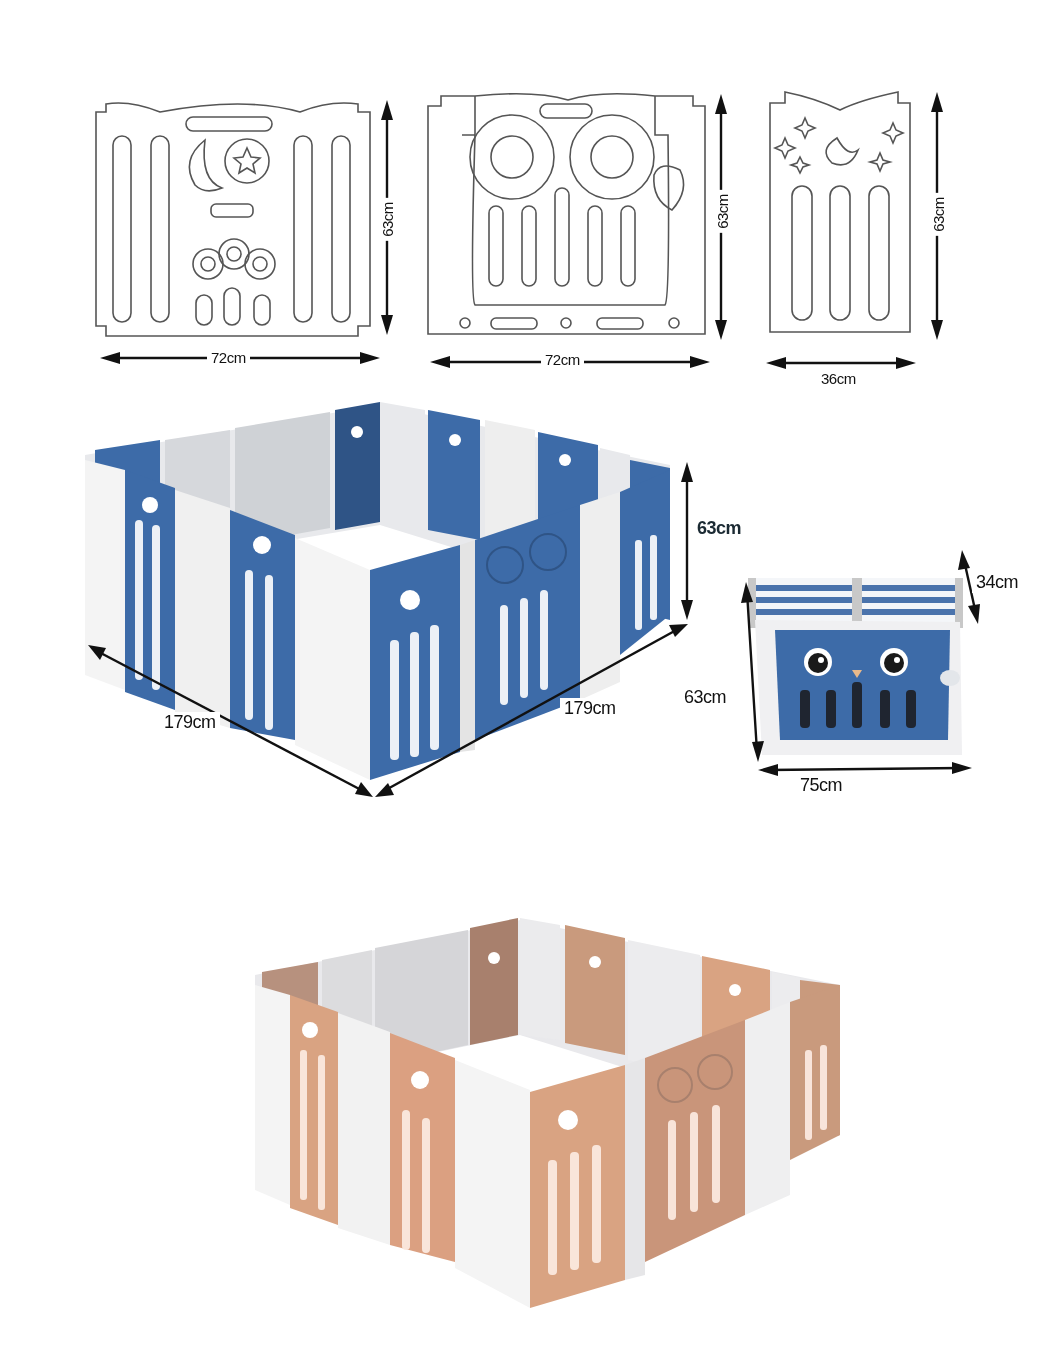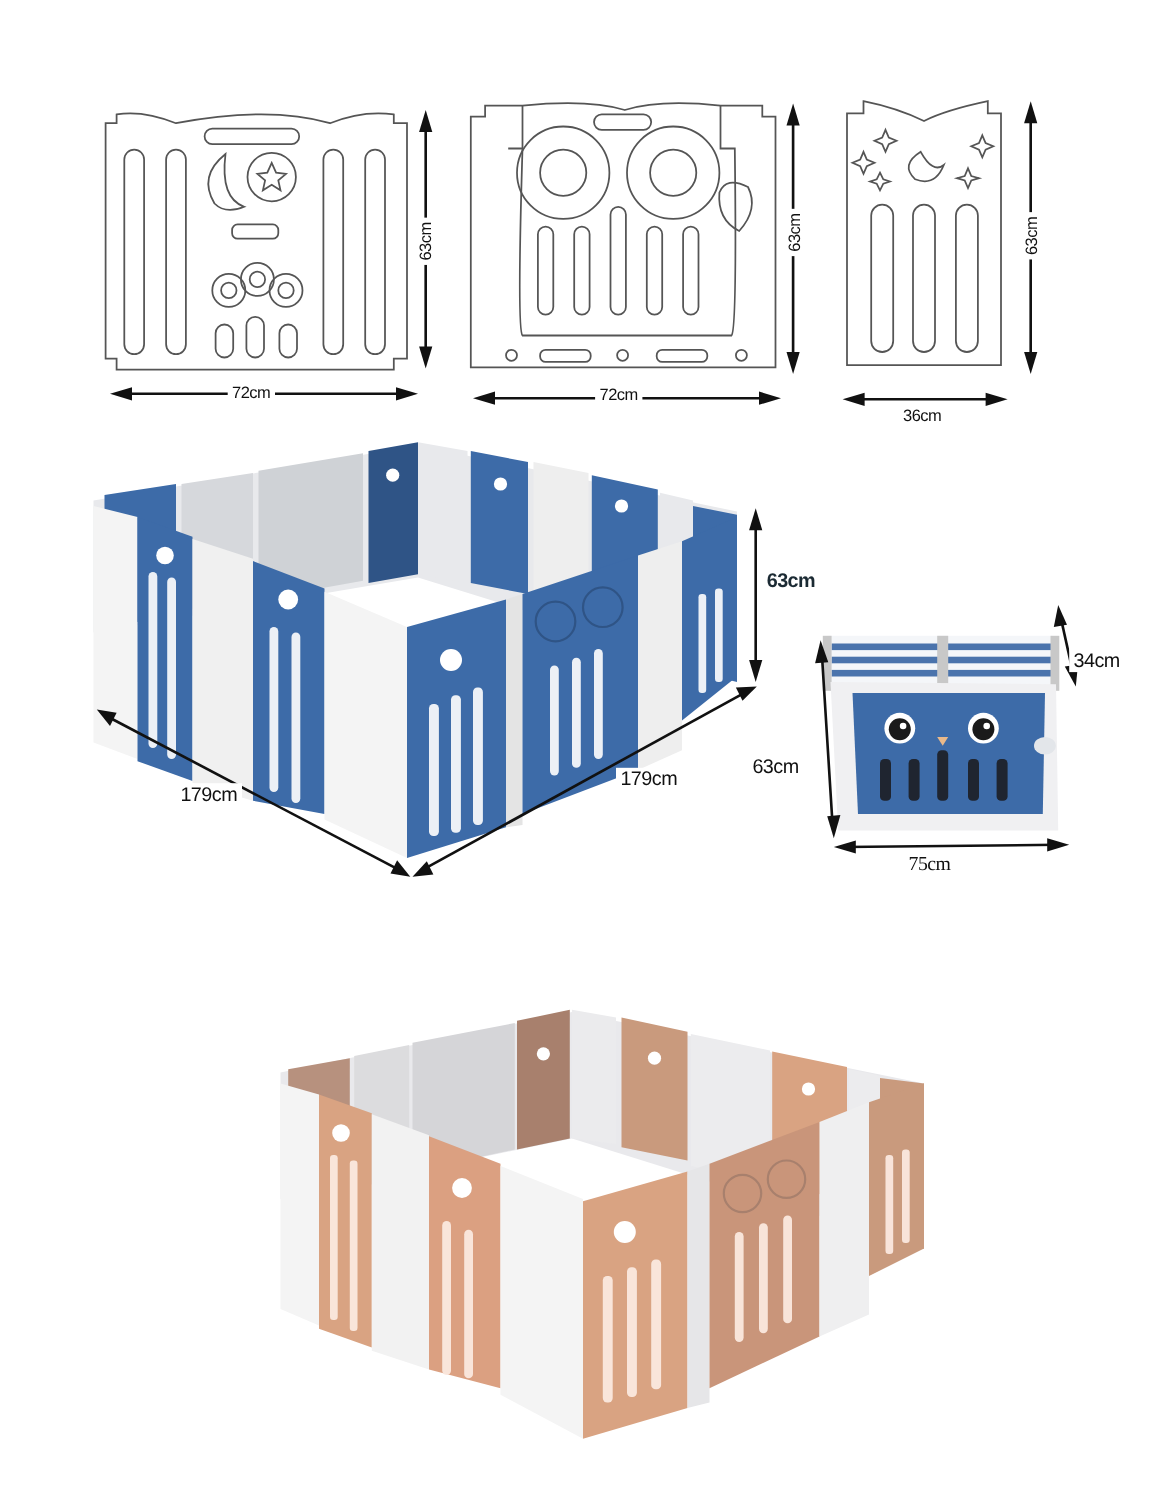--- a/index.html
+++ b/index.html
@@ -222,22 +222,22 @@
     <polygon class="head" points="746,582 741,603 753,602"></polygon>
     <polygon class="head" points="758,762 752,742 764,741"></polygon>
     <line class="arrow" x1="768" y1="770" x2="962" y2="768"></line>
     <polygon class="head" points="758,770 778,764 778,776"></polygon>
     <polygon class="head" points="972,768 952,762 952,774"></polygon>
     <line class="arrow" x1="964" y1="560" x2="976" y2="614"></line>
     <polygon class="head" points="962,550 958,570 970,568"></polygon>
     <polygon class="head" points="978,624 968,606 980,604"></polygon>
   </svg>
   <span class="dim-label big" style="left:680px;top:687px;">63cm</span>
-  <span class="dim-label big" style="left:972px;top:572px;margin-top:18px;">34cm</span>
-  <span class="dim-label big" style="left:822px;top:775px;font-family:Liberation Serif, serif;">75cm</span>
+  <span class="dim-label big" style="left:972px;top:572px;">34cm</span>
+  <span class="dim-label big" style="left:796px;top:775px;">75cm</span>
 </div>
 
 <div class="abs" style="left:0;top:0;width:1050px;height:1360px;">
   <svg width="1050" height="1360">
     <polygon points="400,1065 500,960 610,1060 490,1215" fill="#ffffff"></polygon>
 
     <polygon points="255,975 520,920 520,1035 255,1090" fill="#e9e9ec"></polygon>
     <polygon points="520,920 840,985 840,1135 520,1035" fill="#e9e9ec"></polygon>
     <polygon points="262,972 318,962 318,1085 262,1095" fill="#b7917e"></polygon>
     <polygon points="322,960 372,950 372,1070 322,1080" fill="#dcdcde"></polygon>

